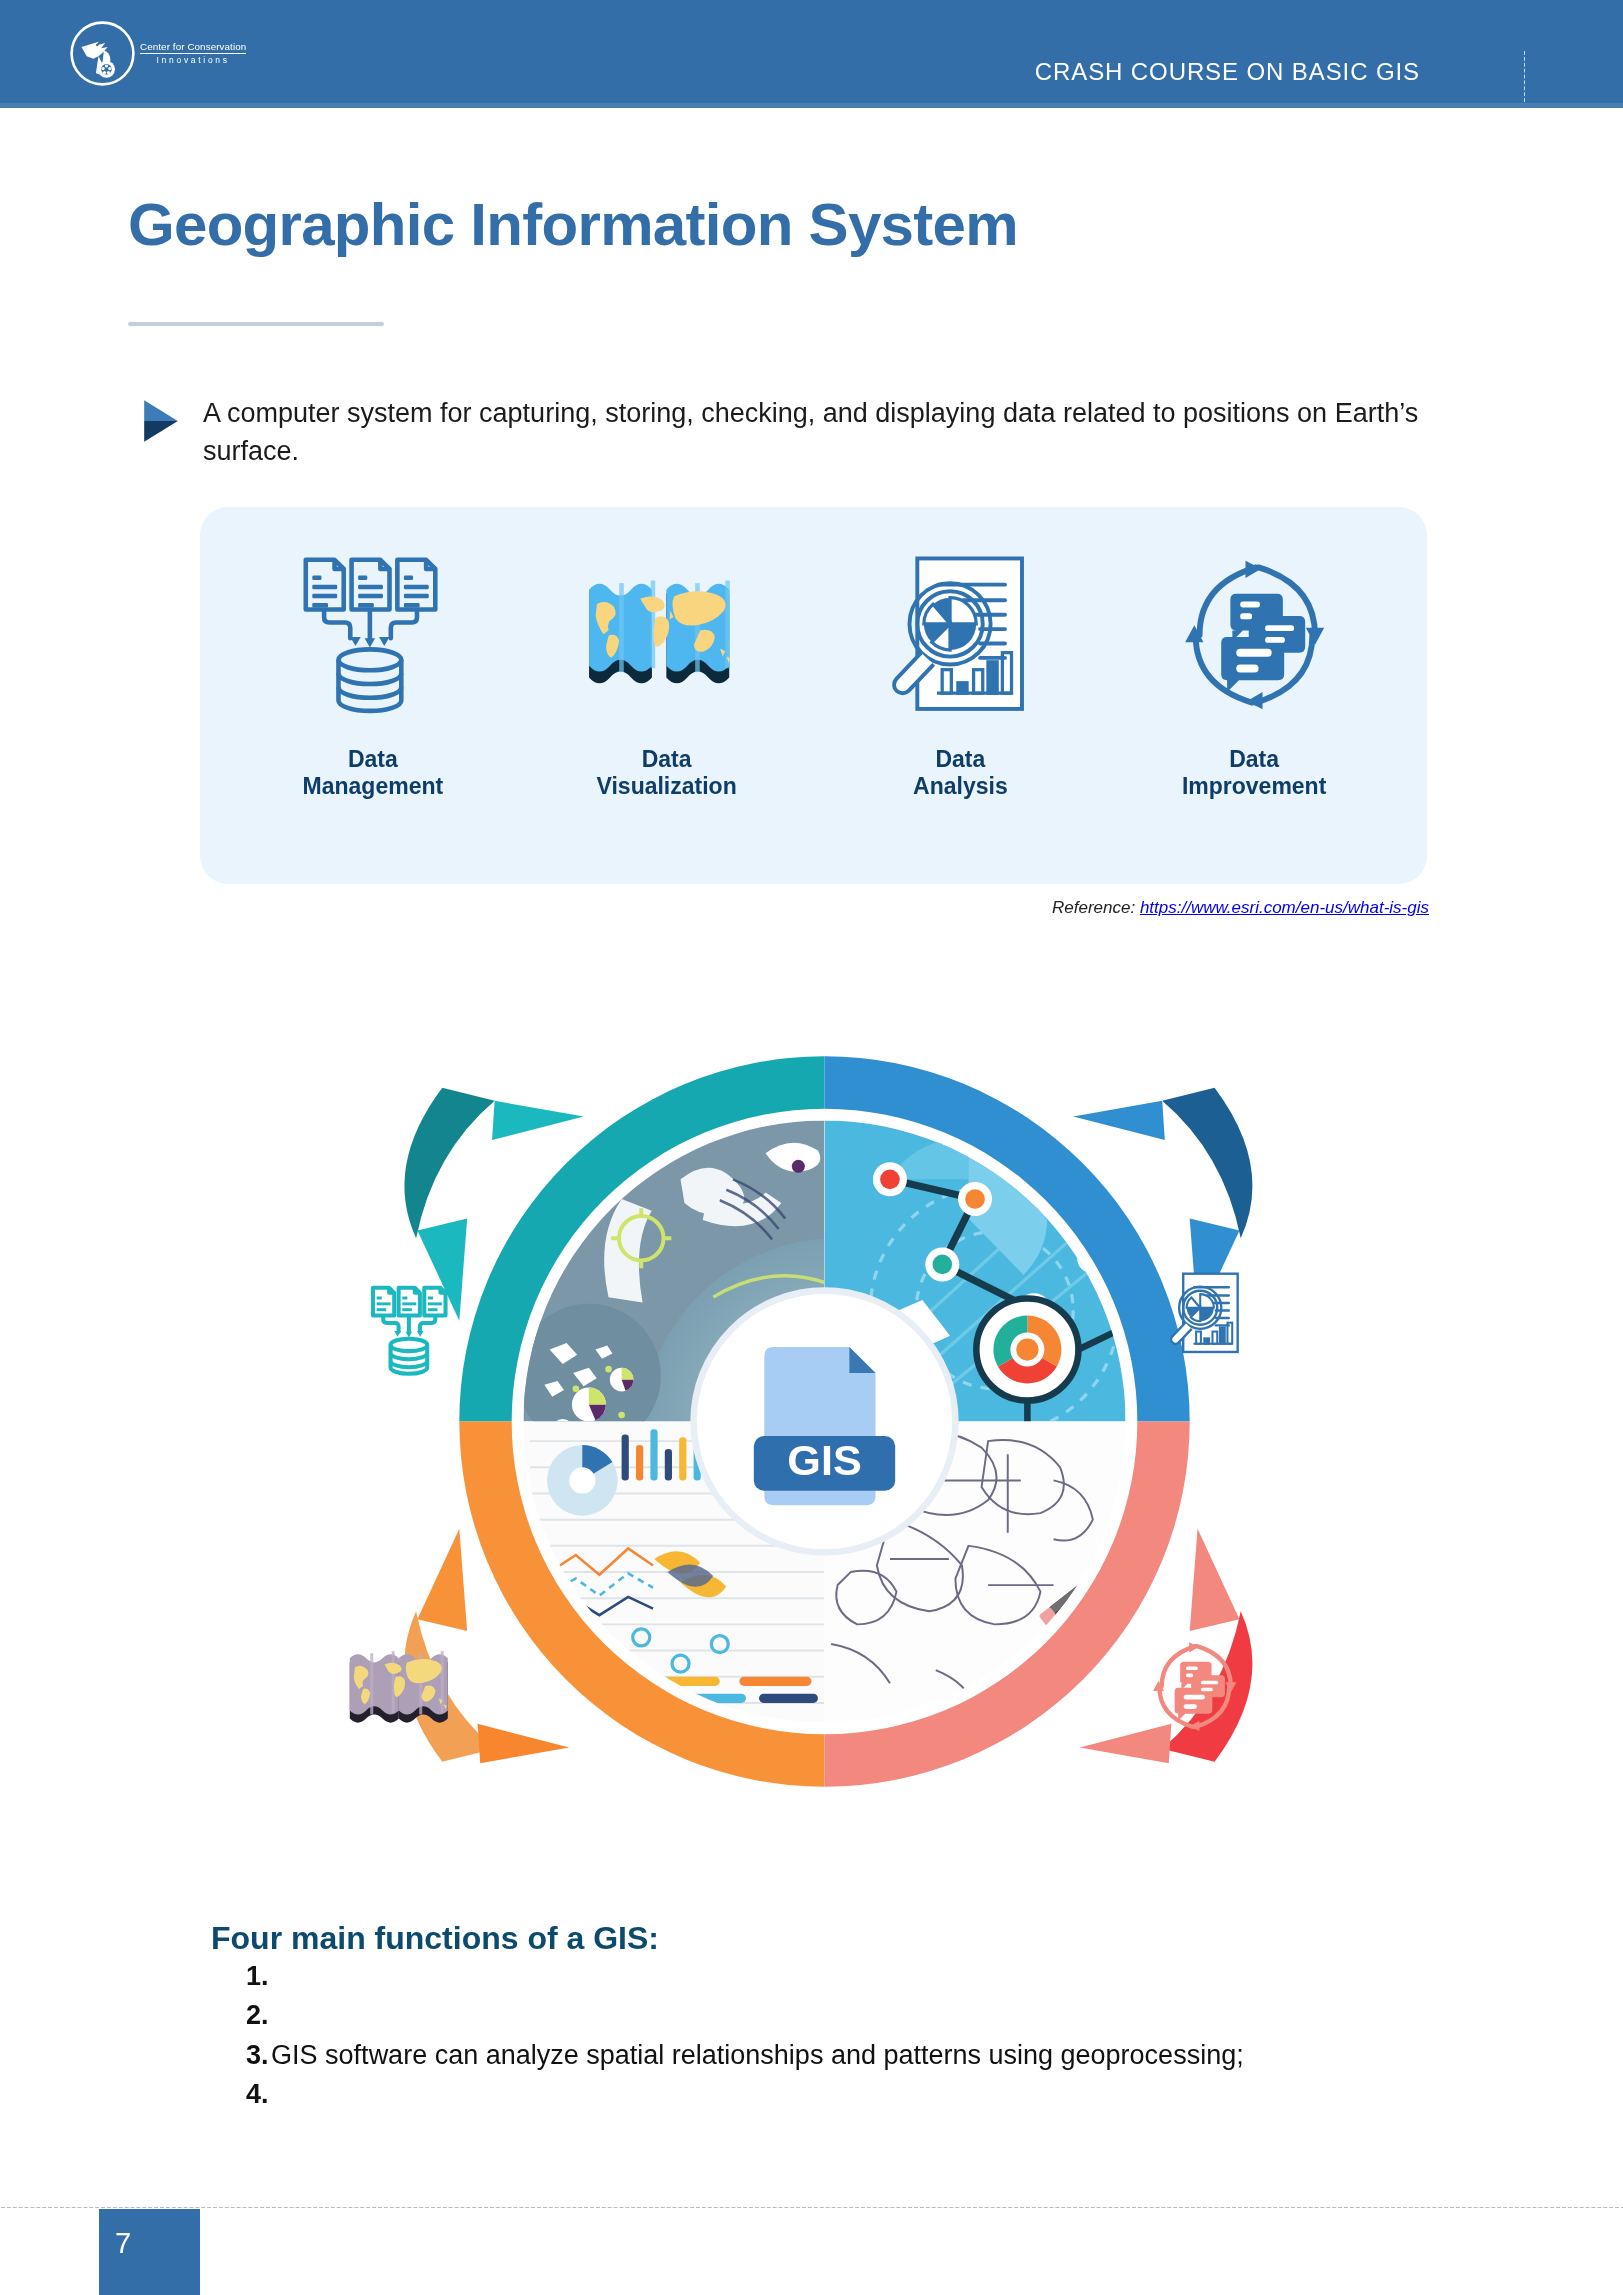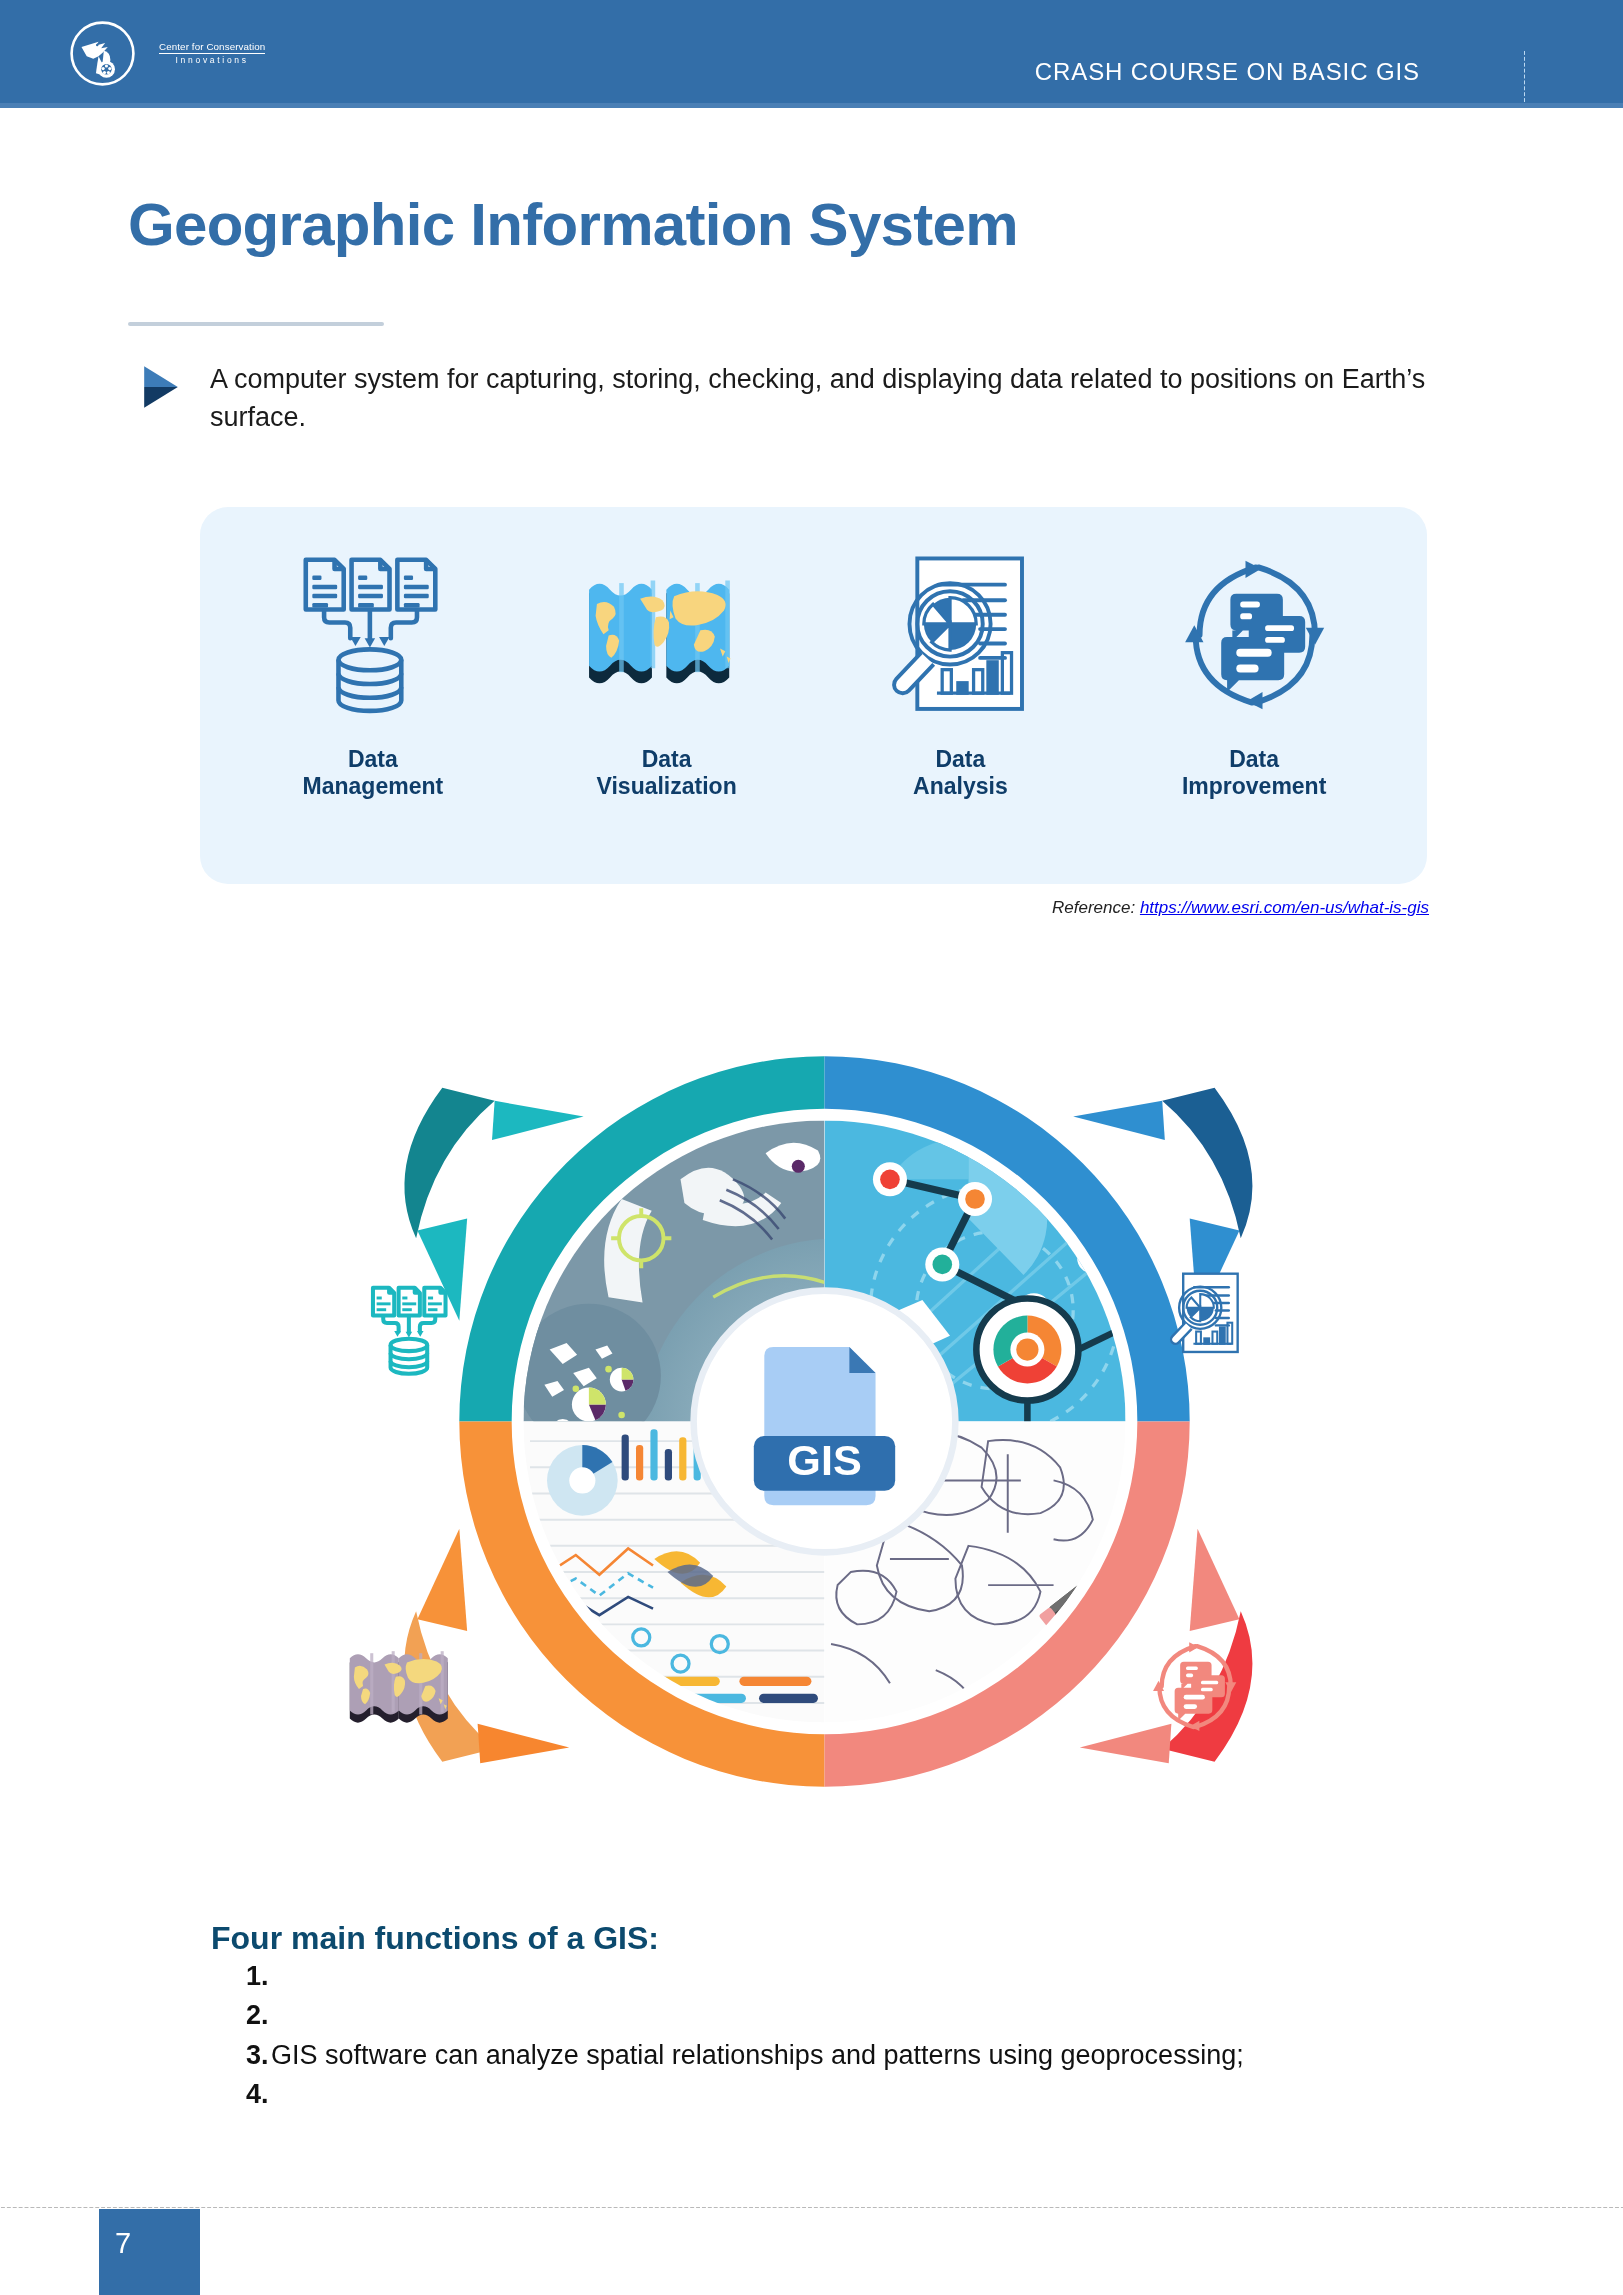--- a/index.html
+++ b/index.html
@@ -15,21 +15,21 @@
     position:absolute; left:0; top:0; width:1623px; height:108px;
     background:#336ea8;
   }
   .header-rule {
     position:absolute; left:0; top:103px; width:1623px; height:4.6px;
     background:#4a7fb5;
   }
   .logo-wrap {
     position:absolute; left:67px; top:15.7px;
     width:164px; height:75px;
-    display:flex; align-items:center; gap:21px;
+    display:flex; align-items:center; gap:2px;
   }
   .logo-mark { width:71px; height:71px; position:relative; flex:0 0 auto; }
   .logo-text { display:flex; flex-direction:column; line-height:1; }
   .logo-text .l1 {
     color:#ffffff; font-size:9.8px; letter-spacing:0.1px; white-space:nowrap;
     border-bottom:1px solid #ffffff; padding-bottom:1.3px;
   }
   .logo-text .l2 {
     color:#ffffff; font-size:8.5px; letter-spacing:2.7px; white-space:nowrap;
     text-align:center; padding-top:2.6px;
@@ -51,22 +51,22 @@
     font-size:60px; font-weight:bold; color:#336ea8;
     letter-spacing:-0.7px; white-space:nowrap;
   }
   .title-rule {
     position:absolute; left:128px; top:322px; width:256px; height:3.9px;
     background:#c3cfdb; border-radius:2px;
   }
 
   
   .bullet-row {
-    position:absolute; left:140px; top:360px; width:1302px;
-    display:flex; align-items:flex-start; gap:28px;
+    position:absolute; left:140px; top:394px; width:1302px;
+    display:flex; align-items:flex-start; gap:21px;
   }
   .bullet-arrow { width:42px; height:44px; flex:0 0 auto; margin-top:5.2px; }
   .bullet-text {
     font-size:27px; color:#1b1b1b; line-height:1.42; font-weight:400;
     max-width:1243px;
   }
 
   
   .icon-panel {
     position:absolute; left:200px; top:507px;

